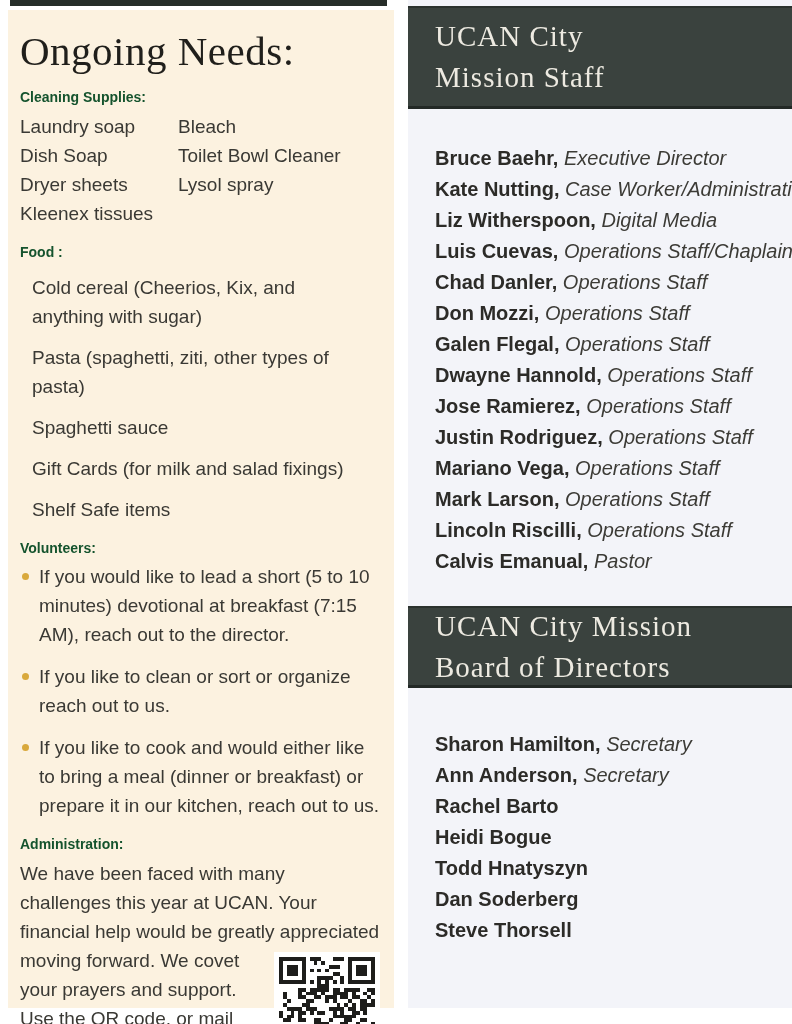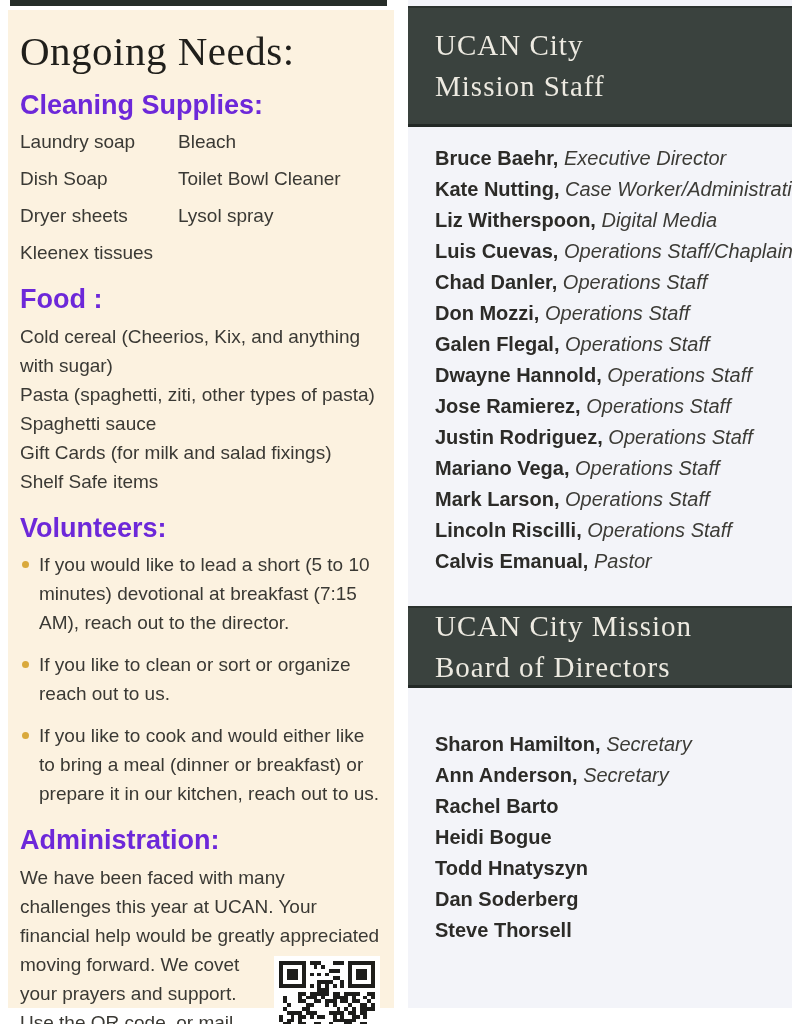--- a/index.html
+++ b/index.html
@@ -13,28 +13,28 @@
   .left-panel{
     position:absolute;left:8px;top:10px;width:386px;height:998px;
     background:#fcf2e0;box-sizing:border-box;padding:20px 14px 9px 12px;
   }
   .page-title{
     font-family:"Liberation Serif","DejaVu Serif",serif;
     font-size:41px;font-weight:400;color:#201f1b;letter-spacing:.5px;
     margin:0 0 12px 0;line-height:1.05;
   }
   .sec-heading{
-    font-size:27px;font-weight:700;color:#6d28d9;margin:16px 0 6px 0;line-height:1.2;
+    font-size:14px;font-weight:700;color:#14532d;margin:16px 0 6px 0;line-height:1.2;
   }
   .body-text, .supply-cell, .food-item, .vol-text, .contrib-text{
     font-size:19px;line-height:29px;color:#3a3934;
   }
-  .supplies-grid{display:grid;grid-template-columns:158px 1fr;row-gap:8px;}
+  .supplies-grid{display:grid;grid-template-columns:158px 1fr;row-gap:0;}
   .supply-cell{white-space:nowrap;}
-  .food-list .food-item{margin:0;}
+  .food-list .food-item{margin:12px;}
   .vol-item{display:flex;align-items:flex-start;margin:0 0 13px 0;}
   .vol-bullet{
     flex:0 0 auto;width:7px;height:7px;border-radius:50%;
     margin:11px 10px 0 2px;
   }
   .vol-text{flex:1;}
   .contrib-para{margin:0;}
   .qr-float{
     float:right;width:116px;margin:6px 0 0 10px;text-align:center;
   }
@@ -49,21 +49,21 @@
   }
   .dark-header{
     position:absolute;left:0;width:100%;box-sizing:border-box;
     display:flex;flex-direction:column;justify-content:center;
     padding-left:27px;border-bottom:3px solid #232926;border-top:2px solid #2b322e;
   }
   .dark-header .hline{
     font-family:"Liberation Serif","DejaVu Serif",serif;
     font-size:29px;letter-spacing:1px;line-height:41px;font-weight:400;
   }
-  .header-staff{top:6px;height:121px;}
+  .header-staff{top:6px;height:103px;}
   .header-board{top:606px;height:82px;}
   .people-list{position:absolute;left:27px;right:8px;}
   .staff-list{top:143px;}
   .board-list{top:729px;}
   .person-row{font-size:20px;line-height:31px;white-space:nowrap;}
   .person-name{font-weight:700;color:#2c2b28;}
   .person-role{font-style:italic;color:#3c3b36;font-weight:400;}
 </style>
 </head>
 <body>

